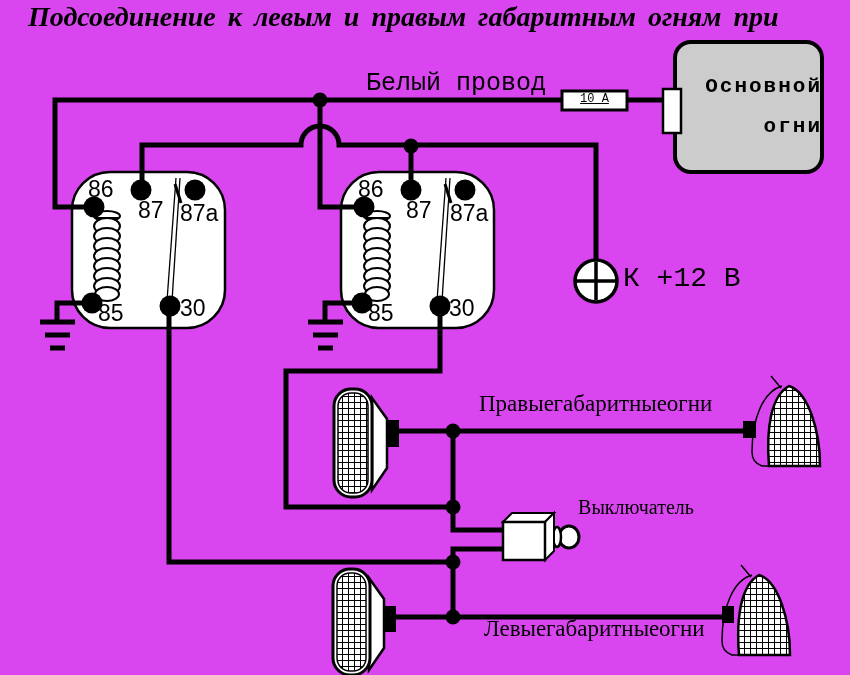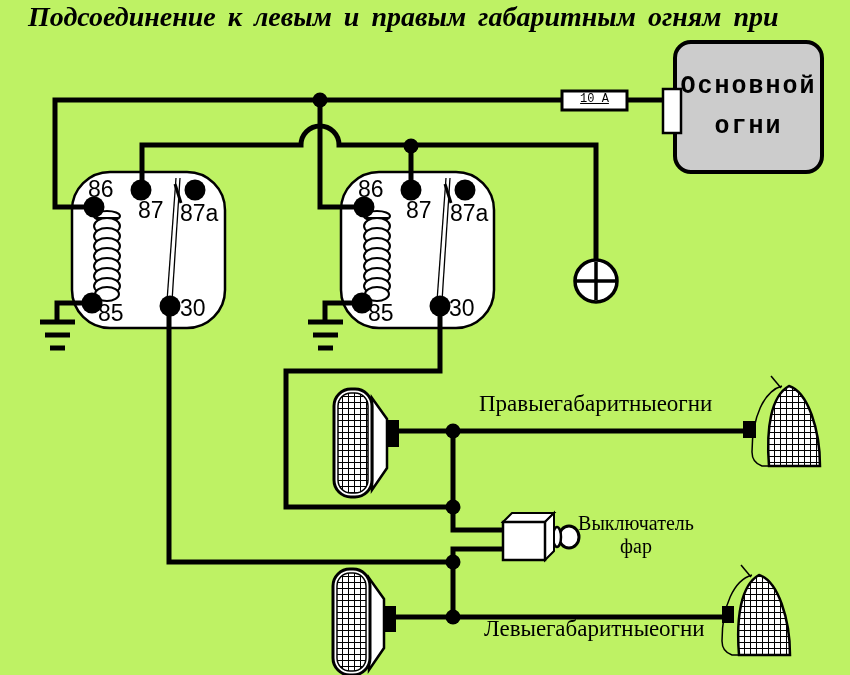--- a/index.html
+++ b/index.html
@@ -1,16 +1,16 @@
 <!DOCTYPE html>
 <html><head>
 <meta charset="utf-8">
 <style>
   html,body{margin:0;padding:0;background:#fff;}
-  #canvas{position:relative;width:850px;height:675px;background:#bef264;overflow:hidden;
+  #canvas{position:relative;width:850px;height:675px;background:#d946ef;overflow:hidden;
           font-family:"Liberation Sans",sans-serif;color:#000;}
   #diagram-svg{position:absolute;left:0;top:0;}
   .lbl{position:absolute;white-space:nowrap;color:#000;}
   .mono{font-family:"Liberation Mono","DejaVu Sans Mono",monospace;}
   .serif{font-family:"Liberation Serif","DejaVu Serif",serif;}
   .pin{font-family:"Liberation Sans","DejaVu Sans",sans-serif;font-size:23px;}
   .tight{word-spacing:-6px;}
   .title{font-family:"Liberation Serif","DejaVu Serif",serif;font-weight:bold;font-style:italic;
          font-size:28px;line-height:30px;word-spacing:5px;}
 </style>
@@ -160,43 +160,44 @@
     <polygon points="503,522 512,513 554,513 545,522" fill="#fff" stroke="#000" stroke-width="2"></polygon>
     <polygon points="545,522 554,513 554,551 545,560" fill="#fff" stroke="#000" stroke-width="2"></polygon>
     <rect x="503" y="522" width="42" height="38" fill="#fff" stroke="#000" stroke-width="2.5"></rect>
   </g>
 </svg>
 
 <div class="lbl title" style="left:28px;top:2px;">
   <span style="display:block">Подсоединение к левым и правым габаритным огням при</span>
 </div>
 
+<div class="lbl mono" style="left:366px;top:69px;font-size:25px;">Белый провод</div>
 
 <div class="lbl mono" style="left:562px;top:92px;width:65px;text-align:center;font-size:12px;text-decoration:underline;">10 А</div>
 
-<div class="lbl mono" style="left:675px;top:67px;width:147px;text-align:center;font-size:25px;font-weight:bold;letter-spacing:2px;line-height:40px;">
+<div class="lbl mono" style="left:675px;top:67px;width:147px;text-align:right;font-size:21px;font-weight:bold;letter-spacing:2px;line-height:40px;">
   <span style="display:block">Основной</span>
   <span style="display:block">огни</span>
 </div>
 
+<div class="lbl mono" style="left:623px;top:263px;font-size:28px;">К +12 В</div>
 
 <div class="lbl pin" style="left:88px;top:176px;">86</div>
 <div class="lbl pin" style="left:138px;top:197px;">87</div>
 <div class="lbl pin" style="left:180px;top:200px;">87a</div>
 <div class="lbl pin" style="left:98px;top:300px;">85</div>
 <div class="lbl pin" style="left:180px;top:295px;">30</div>
 
 <div class="lbl pin" style="left:358px;top:176px;">86</div>
 <div class="lbl pin" style="left:406px;top:197px;">87</div>
 <div class="lbl pin" style="left:450px;top:200px;">87a</div>
 <div class="lbl pin" style="left:368px;top:300px;">85</div>
 <div class="lbl pin" style="left:449px;top:295px;">30</div>
 
 <div class="lbl serif tight" style="left:479px;top:391px;font-size:23px;">Правые габаритные огни</div>
 
 <div class="lbl serif tight" style="left:484px;top:616px;font-size:23px;">Левые габаритные огни</div>
 
-<div class="lbl serif" style="left:578px;top:512px;width:116px;text-align:center;font-size:20px;line-height:23px;">
+<div class="lbl serif" style="left:578px;top:496px;width:116px;text-align:center;font-size:20px;line-height:23px;">
   <span style="display:block">Выключатель</span>
-  <span style="display:block">фар</span>
 </div>
 
 </div>
 
 </body></html>

